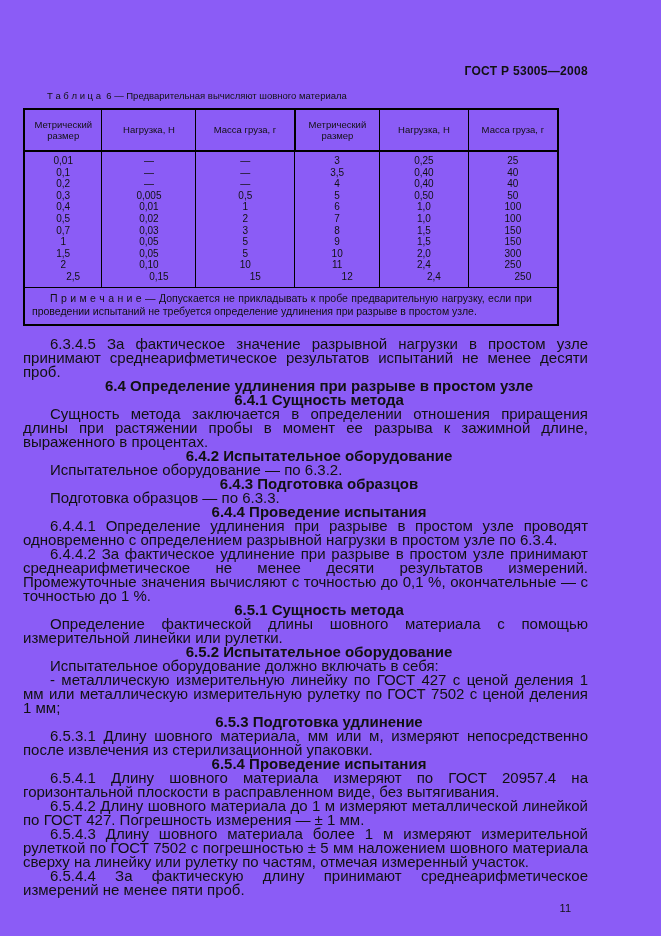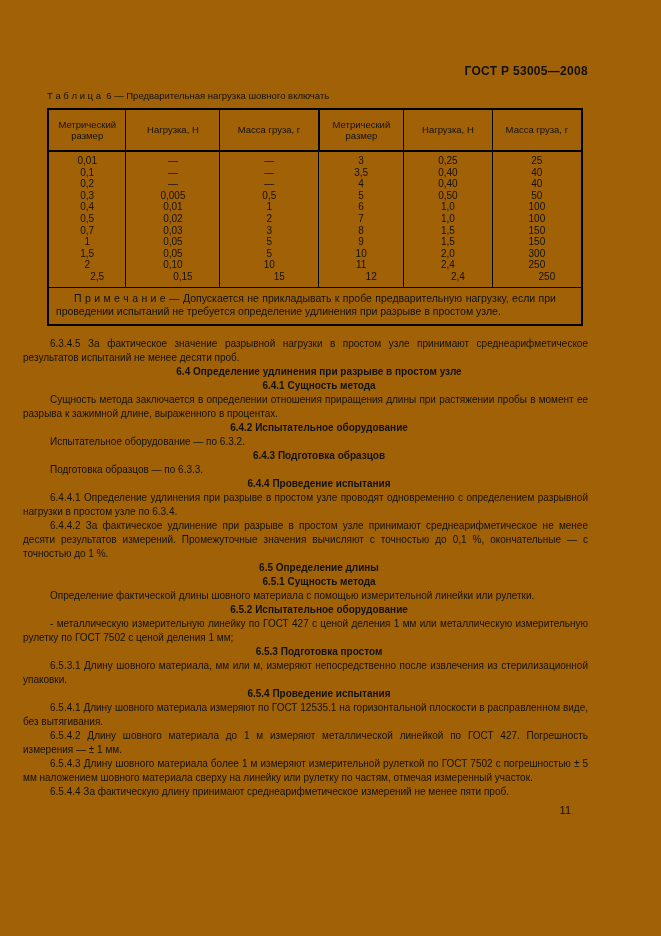--- a/index.html
+++ b/index.html
@@ -7,21 +7,21 @@
     padding: 0;
     background: #9a9a9a;
     font-family: "Liberation Sans", sans-serif;
     -webkit-font-smoothing: antialiased;
   }
   .page {
     position: relative;
     width: 661px;
     height: 936px;
     margin: 0 auto;
-    background: #a16207;
+    background: #8b5cf6;
     color: #111111;
     box-sizing: border-box;
     padding: 64px 73px 0 23px;
     overflow: hidden;
   }
   
   .running-header {
     text-align: right;
     font-size: 12px;
     font-weight: bold;
@@ -31,21 +31,20 @@
   
   .table-caption {
     margin: 12px 0 6px 24px;
     font-size: 9.5px;
     line-height: 12px;
   }
   .caption-label { white-space: pre; }
   
   table.gost-table {
     border-collapse: collapse;
-    margin-left: 24px;
     width: 536px;
     table-layout: fixed;
     border: 2px solid #000;
   }
   table.gost-table th {
     border-left: 1px solid #000;
     border-right: 1px solid #000;
     border-bottom: 2.5px solid #000;
     font-weight: normal;
     font-size: 9.5px;
@@ -73,21 +72,21 @@
     line-height: 13px;
     text-align: justify;
     text-indent: 18px;
     padding: 4px 25px 6px 7px;
   }
   .note-label { white-space: pre; }
   
   .body-text { margin-top: 11px; }
   .body-text p.para {
     margin: 0;
-    font-size: 10px;
+    font-size: 15px;
     line-height: 14px;
     text-align: justify;
     text-indent: 27px;
   }
   .body-text p.para.bold { font-weight: bold; text-align: center; }
   
   .page-number {
     margin-top: 5px;
     text-align: right;
     padding-right: 17px;
@@ -98,21 +97,21 @@
 </head>
 <body>
 
 <div class="page">
 
   <div class="running-header">
     <span>ГОСТ Р 53005—2008</span>
   </div>
 
   <div class="table-caption">
-    <span class="caption-label">Т а б л и ц а  6</span><span> — Предварительная нагрузка шовного включать</span>
+    <span class="caption-label">Т а б л и ц а  6</span><span> — Предварительная вычисляют шовного материала</span>
   </div>
 
   <table class="gost-table">
     <colgroup>
       <col style="width:14.6%">
         <col style="width:17.6%">
         <col style="width:18.5%">
       <col style="width:15.9%">
         <col style="width:16.6%">
         <col style="width:16.8%">
@@ -231,29 +230,29 @@
       <p class="para bold">6.4  Определение удлинения при разрыве в простом узле</p>
       <p class="para bold">6.4.1  Сущность метода</p>
       <p class="para">Сущность метода заключается в определении отношения приращения длины при растяжении пробы в момент ее разрыва к зажимной длине, выраженного в процентах.</p>
       <p class="para bold">6.4.2  Испытательное оборудование</p>
       <p class="para">Испытательное оборудование — по 6.3.2.</p>
       <p class="para bold">6.4.3  Подготовка образцов</p>
       <p class="para">Подготовка образцов — по 6.3.3.</p>
       <p class="para bold">6.4.4  Проведение испытания</p>
       <p class="para">6.4.4.1  Определение удлинения при разрыве в простом узле проводят одновременно с определением разрывной нагрузки в простом узле по 6.3.4.</p>
       <p class="para">6.4.4.2  За фактическое удлинение при разрыве в простом узле принимают среднеарифметическое не менее десяти результатов измерений. Промежуточные значения вычисляют с точностью до 0,1 %, окончательные — с точностью до 1 %.</p>
-      <p class="para bold">6.5  Определение длины</p>
       <p class="para bold">6.5.1  Сущность метода</p>
       <p class="para">Определение фактической длины шовного материала с помощью измерительной линейки или рулетки.</p>
       <p class="para bold">6.5.2  Испытательное оборудование</p>
+      <p class="para">Испытательное оборудование должно включать в себя:</p>
       <p class="para">-  металлическую измерительную линейку по ГОСТ 427 с ценой деления 1 мм или металлическую измерительную рулетку по ГОСТ 7502 с ценой деления 1 мм;</p>
-      <p class="para bold">6.5.3  Подготовка простом</p>
+      <p class="para bold">6.5.3  Подготовка удлинение</p>
       <p class="para">6.5.3.1  Длину шовного материала, мм или м, измеряют непосредственно после извлечения из стерилизационной упаковки.</p>
       <p class="para bold">6.5.4  Проведение испытания</p>
-      <p class="para">6.5.4.1  Длину шовного материала измеряют по ГОСТ 12535.1 на горизонтальной плоскости в расправленном виде, без вытягивания.</p>
+      <p class="para">6.5.4.1  Длину шовного материала измеряют по ГОСТ 20957.4 на горизонтальной плоскости в расправленном виде, без вытягивания.</p>
       <p class="para">6.5.4.2  Длину шовного материала до 1 м измеряют металлической линейкой по ГОСТ 427. Погрешность измерения — ± 1 мм.</p>
       <p class="para">6.5.4.3  Длину шовного материала более 1 м измеряют измерительной рулеткой по ГОСТ 7502 с погрешностью  ± 5 мм наложением шовного материала сверху на линейку или рулетку по частям, отмечая измеренный участок.</p>
       <p class="para">6.5.4.4  За фактическую длину принимают среднеарифметическое измерений не менее пяти проб.</p>
     </div>
 
   <div class="page-number">11</div>
 
 </div>
 
 </body></html>

